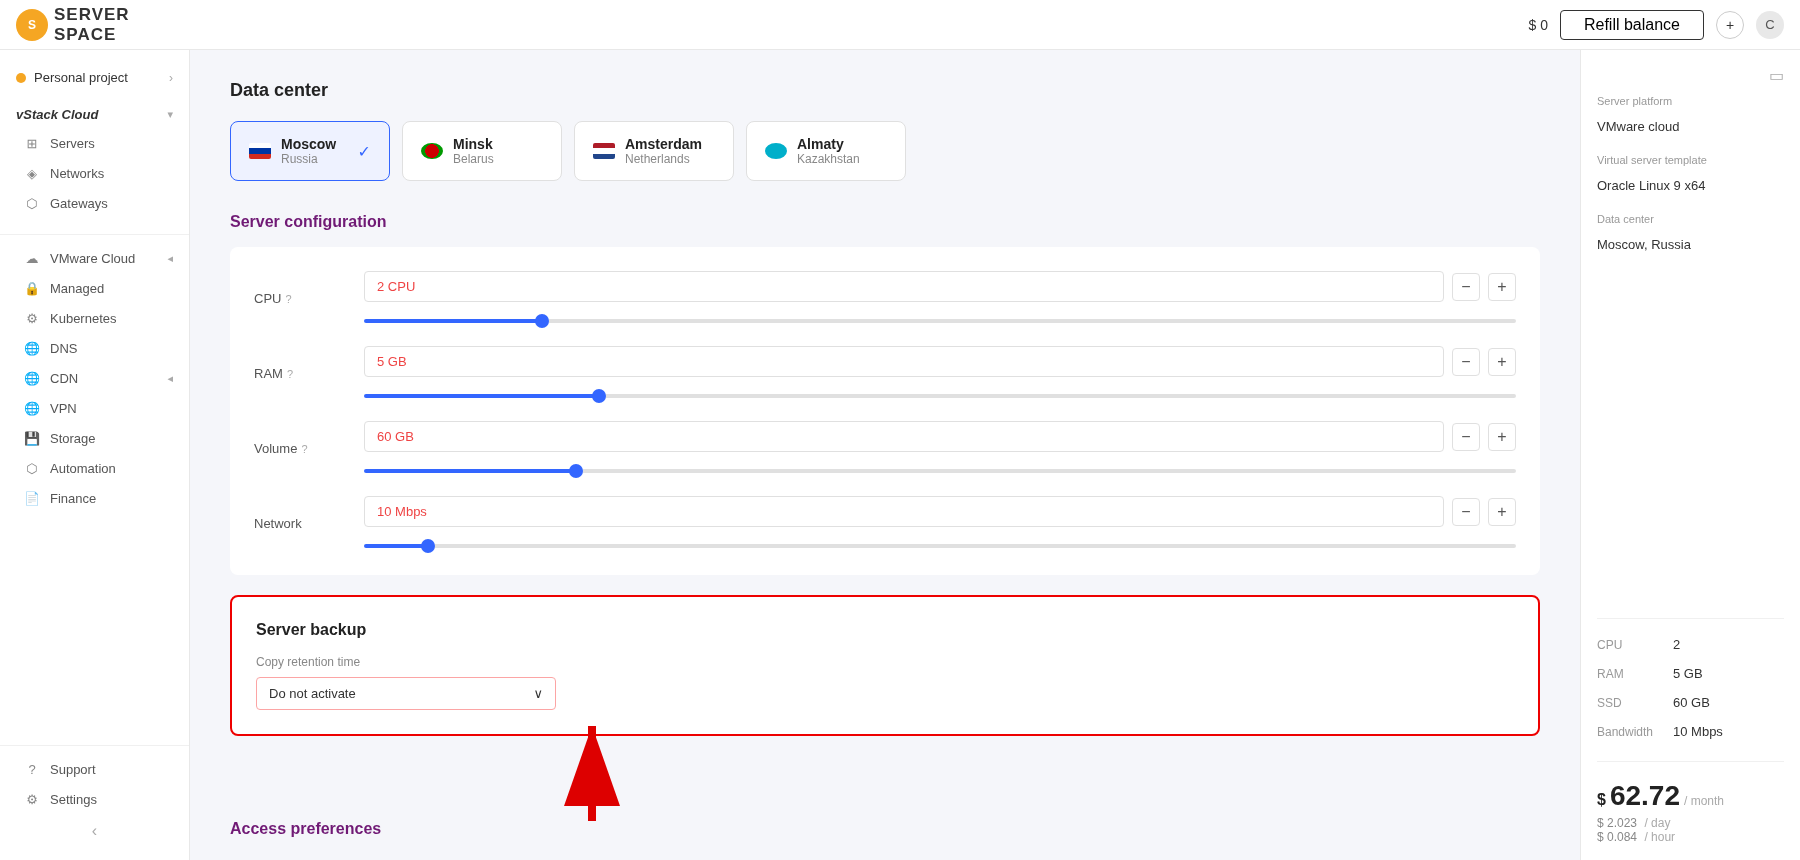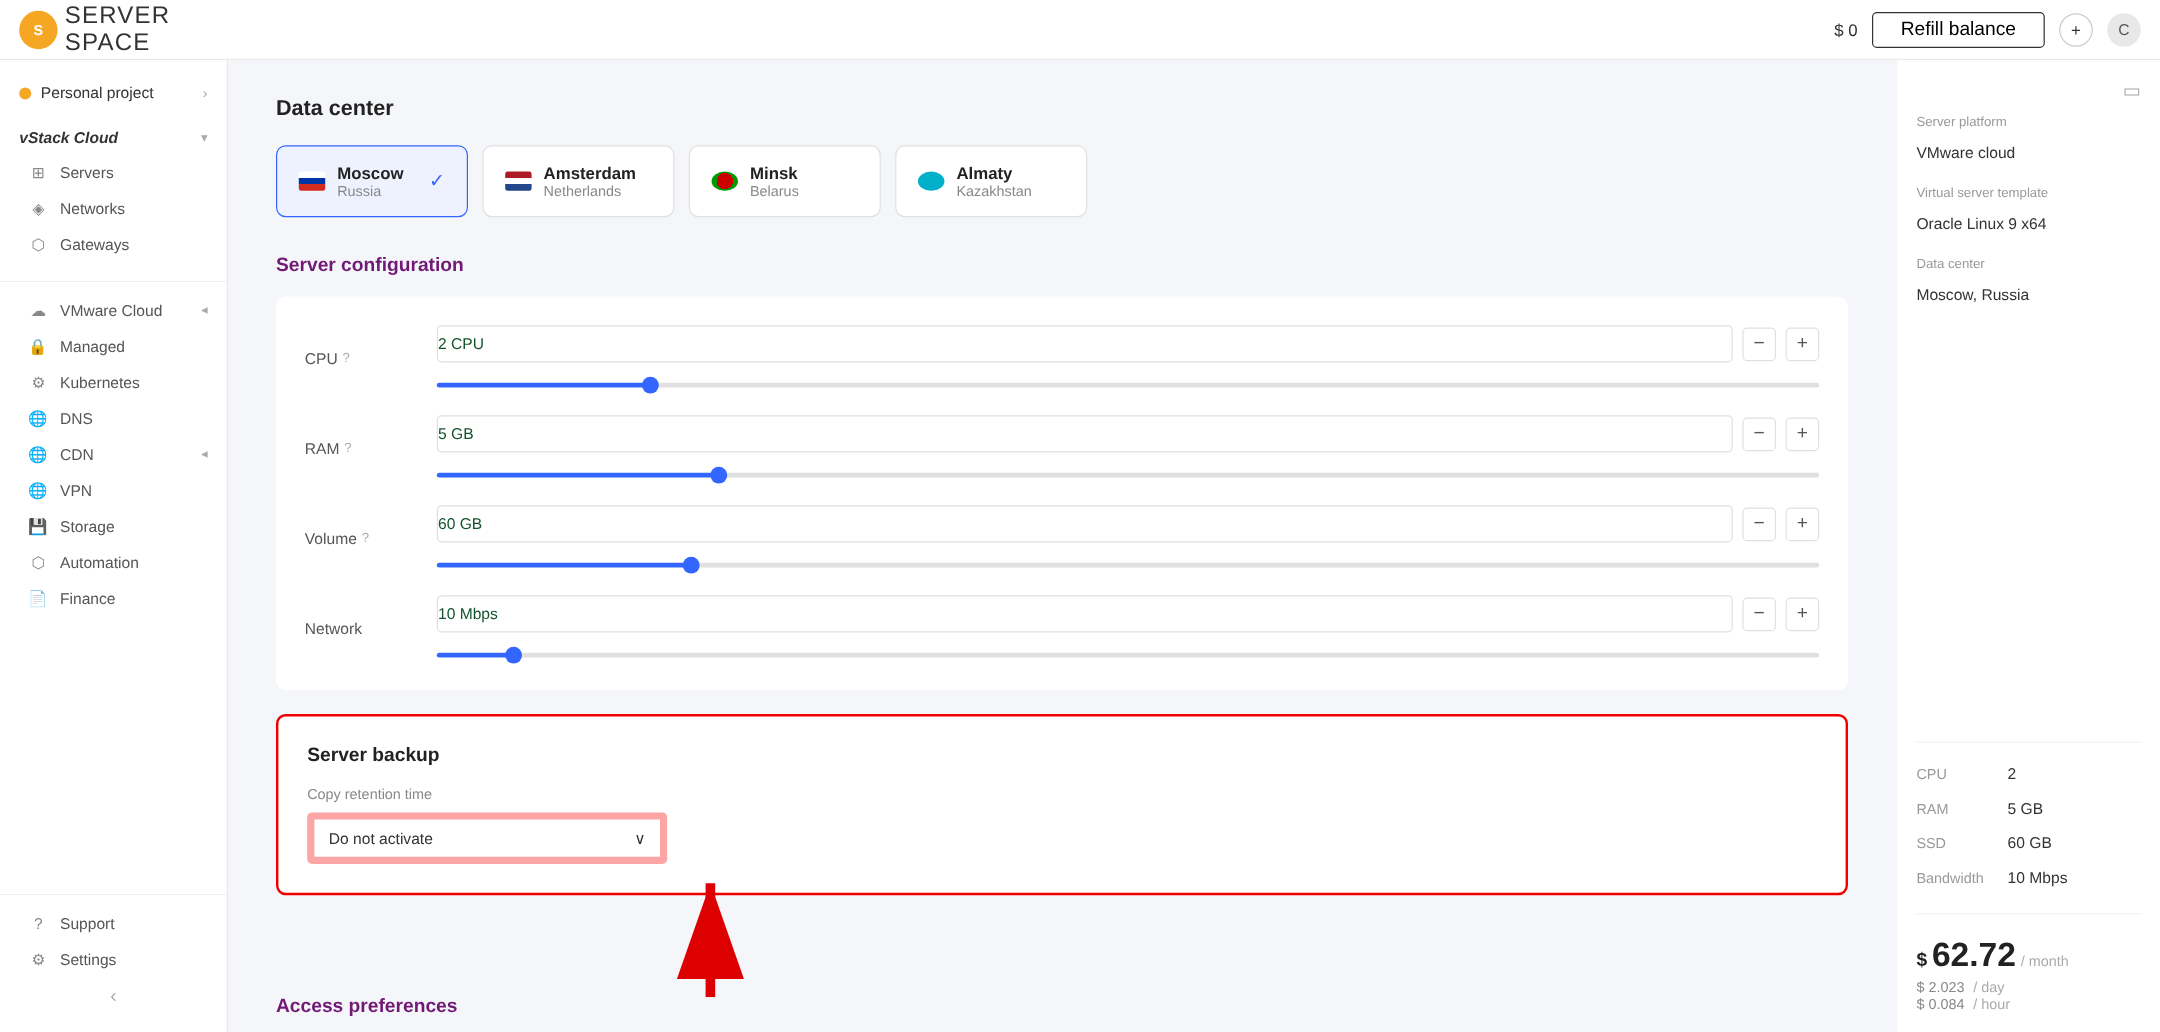--- a/index.html
+++ b/index.html
@@ -4,21 +4,21 @@
   <style>
     * { box-sizing: border-box; margin: 0; padding: 0; }
     body { font-family: -apple-system, BlinkMacSystemFont, 'Segoe UI', sans-serif; background: #f5f6fa; color: #333; font-size: 14px; }
 
     
     .app-wrapper { display: flex; flex-direction: column; height: 860px; width: 1800px; overflow: hidden; }
     .top-bar { height: 50px; background: #fff; display: flex; align-items: center; justify-content: space-between; padding: 0 16px; border-bottom: 1px solid #e8e8e8; flex-shrink: 0; }
     .top-bar-left { display: flex; align-items: center; gap: 8px; }
     .logo { display: flex; align-items: center; gap: 6px; }
     .logo-icon { width: 32px; height: 32px; background: #f5a623; border-radius: 50%; display: flex; align-items: center; justify-content: center; color: #fff; font-weight: bold; font-size: 12px; }
-    .logo-text { font-weight: 400; font-size: 20px; color: #333; letter-spacing: 1px; }
+    .logo-text { font-weight: 700; font-size: 17px; color: #333; letter-spacing: 1px; }
     .top-bar-right { display: flex; align-items: center; gap: 12px; }
     .balance { font-size: 14px; color: #333; }
     .refill-btn { border: 1px solid #333; background: #fff; padding: 5px 23px; border-radius: 4px; cursor: pointer; font-size: 16px; }
     .top-icon-btn { width: 28px; height: 28px; border-radius: 50%; border: 1px solid #ccc; background: #fff; display: flex; align-items: center; justify-content: center; cursor: pointer; font-size: 14px; }
     .avatar-btn { width: 28px; height: 28px; border-radius: 50%; background: #e8e8e8; display: flex; align-items: center; justify-content: center; cursor: pointer; font-size: 13px; color: #555; }
 
     .main-layout { display: flex; flex: 1; overflow: hidden; }
 
     
     .sidebar { width: 190px; background: #fff; border-right: 1px solid #e8e8e8; display: flex; flex-direction: column; padding: 12px 0; flex-shrink: 0; overflow-y: auto; }
@@ -57,28 +57,28 @@
     .dc-check { color: #3366ff; font-size: 16px; }
 
     
     .config-section { background: #fff; border-radius: 8px; padding: 24px; margin-bottom: 20px; }
     .config-row { display: flex; align-items: center; gap: 20px; margin-bottom: 20px; }
     .config-row:last-child { margin-bottom: 0; }
     .config-label { width: 90px; font-size: 13px; color: #555; display: flex; align-items: center; gap: 4px; }
     .config-label-help { color: #aaa; font-size: 11px; cursor: pointer; }
     .config-input-group { flex: 1; }
     .config-value-row { display: flex; align-items: center; gap: 8px; margin-bottom: 8px; }
-    .config-value-box { flex: 1; border: 1px solid #e0e0e0; border-radius: 4px; padding: 7px 0; font-size: 13px; color: #14532d; background: #fff; }
+    .config-value-box { flex: 1; border: 1px solid #e0e0e0; border-radius: 4px; padding: 7px 12px; font-size: 13px; color: #ef4444; background: #fff; }
     .config-btn { width: 28px; height: 28px; border: 1px solid #e0e0e0; background: #fff; border-radius: 4px; cursor: pointer; display: flex; align-items: center; justify-content: center; color: #555; font-size: 16px; }
 
     
     .backup-section { border: 2px solid #e00; border-radius: 8px; padding: 24px; background: #fff; margin-bottom: 20px; position: relative; }
     .backup-title { font-size: 16px; font-weight: 600; color: #222; margin-bottom: 16px; }
     .backup-label { font-size: 12px; color: #888; margin-bottom: 8px; }
-    .backup-select { width: 300px; border: 6px solid #fca5a5; border-radius: 4px; padding: 8px 12px; font-size: 13px; color: #333; background: #fff; display: flex; align-items: center; justify-content: space-between; cursor: pointer; }
+    .backup-select { width: 300px; border: 1px solid #fca5a5; border-radius: 4px; padding: 8px 12px; font-size: 13px; color: #333; background: #fff; display: flex; align-items: center; justify-content: space-between; cursor: pointer; }
 
     
     .access-section { margin-bottom: 20px; }
 
     
     .rp-label { font-size: 11px; color: #999; margin-bottom: 2px; }
     .rp-value { font-size: 13px; color: #333; font-weight: 500; margin-bottom: 10px; }
     .rp-divider { height: 1px; background: #f0f0f0; margin: 8px 0; }
     .rp-spec-row { display: flex; align-items: baseline; gap: 6px; margin-bottom: 4px; }
     .rp-spec-key { font-size: 12px; color: #999; width: 70px; }
@@ -205,31 +205,31 @@
       <div class="dc-cards">
         <div class="dc-card selected">
           <div class="dc-card-flag flag-ru" style="width:22px;height:16px;border-radius:2px;"></div>
           <div class="dc-card-info">
             <div class="dc-card-city">Moscow</div>
             <div class="dc-card-country">Russia</div>
           </div>
           <span class="dc-check">✓</span>
         </div>
         <div class="dc-card">
+          <div class="dc-card-flag" style="width:22px;height:16px;border-radius:50%;background:radial-gradient(circle, #cc0000 50%, #009900 50%);"></div>
+          <div class="dc-card-info">
+            <div class="dc-card-city">Minsk</div>
+            <div class="dc-card-country">Belarus</div>
+          </div>
+        </div>
+        <div class="dc-card">
           <div class="dc-card-flag flag-nl" style="width:22px;height:16px;border-radius:2px;"></div>
           <div class="dc-card-info">
             <div class="dc-card-city">Amsterdam</div>
             <div class="dc-card-country">Netherlands</div>
-          </div>
-        </div>
-        <div class="dc-card">
-          <div class="dc-card-flag" style="width:22px;height:16px;border-radius:50%;background:radial-gradient(circle, #cc0000 50%, #009900 50%);"></div>
-          <div class="dc-card-info">
-            <div class="dc-card-city">Minsk</div>
-            <div class="dc-card-country">Belarus</div>
           </div>
         </div>
         <div class="dc-card">
           <div class="dc-card-flag" style="width:22px;height:16px;border-radius:50%;background:#00afca;display:flex;align-items:center;justify-content:center;"></div>
           <div class="dc-card-info">
             <div class="dc-card-city">Almaty</div>
             <div class="dc-card-country">Kazakhstan</div>
           </div>
         </div>
       </div>

